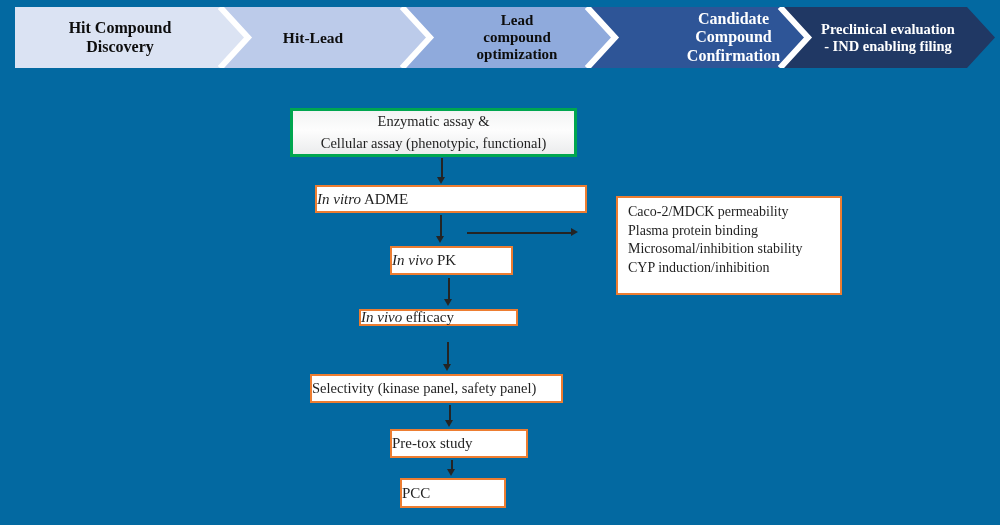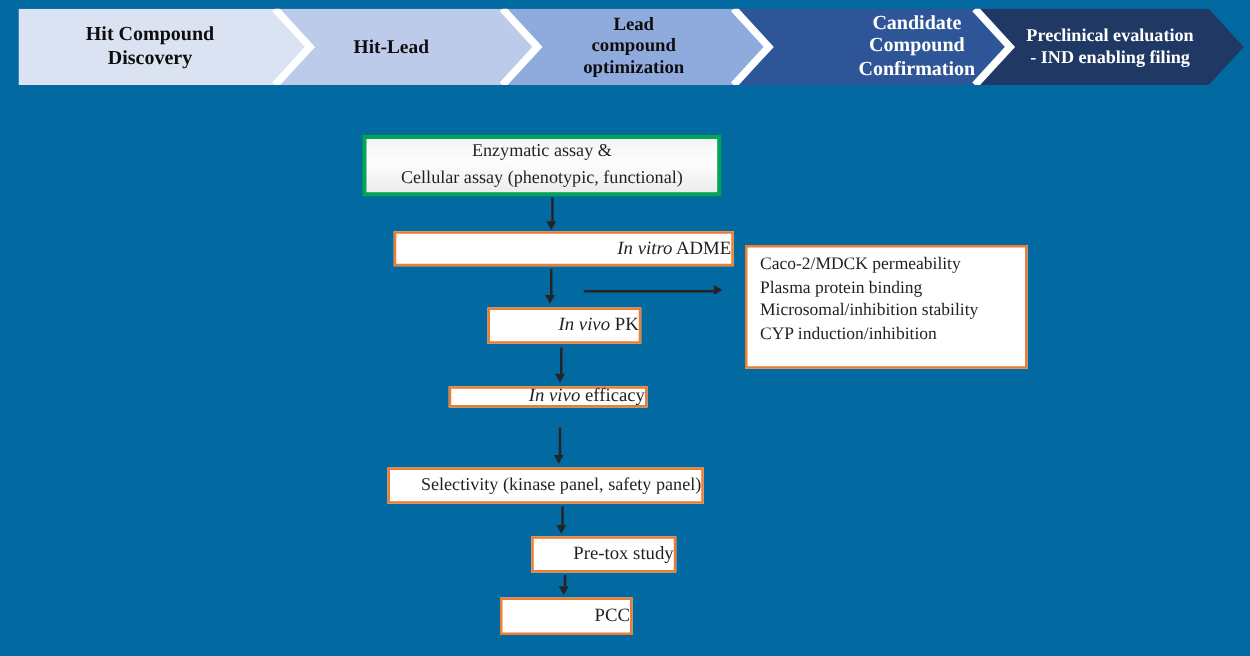--- a/index.html
+++ b/index.html
@@ -12,32 +12,32 @@
   .stage-label {
     position:absolute; top:7px; height:61px;
     display:flex; align-items:center; justify-content:center;
     text-align:center; font-weight:bold; white-space:pre-line;
     line-height:1.13; color:#0d0d0d; z-index:2;
   }
   .stage-label.light { color:#ffffff; }
   .fbox {
     position:absolute; box-sizing:border-box; background:#ffffff;
     border:2.5px solid #ed7d31; display:flex; align-items:center;
-    justify-content:flex-end; text-align:center; color:#1f1f1f;
+    justify-content:flex-start; text-align:center; color:#1f1f1f;
     font-size:15px;
   }
   .fbox .it { font-style:italic; }
   .fbox.green {
     border:3px solid #00a650;
     background:linear-gradient(180deg,#f3f4f4 0%,#fdfdfd 45%,#ebeced 100%);
     flex-direction:column; font-size:14.5px; line-height:1.5;
   }
   .fbox.sidebox {
     display:block; text-align:left; padding:5px 8px 0 10px;
-    font-size:14px; line-height:18.6px;
+    font-size:14px; line-height:18.6px;margin-left:20px;
   }
   .varrow { position:absolute; width:1.5px; background:#242424; }
   .varrow::after {
     content:""; position:absolute; left:-3.9px; bottom:-7px;
     width:0; height:0;
     border-left:4.5px solid transparent; border-right:4.5px solid transparent;
     border-top:7px solid #242424;
   }
   .harrow { position:absolute; height:1.5px; background:#242424; }
   .harrow::after {
@@ -60,21 +60,21 @@
     <path d="M780,0 H967 L995,30.5 L967,61 H780 L808,30.5 Z" fill="#203864"></path>
     <path d="M220,0 L248,30.5 L220,61" fill="none" stroke="#ffffff" stroke-width="6"></path>
     <path d="M402,0 L430,30.5 L402,61" fill="none" stroke="#ffffff" stroke-width="6"></path>
     <path d="M587,0 L615,30.5 L587,61" fill="none" stroke="#ffffff" stroke-width="6"></path>
     <path d="M780,0 L808,30.5 L780,61" fill="none" stroke="#ffffff" stroke-width="6"></path>
   </svg>
 
   <div class="stage-label" style="left:20px;width:200px;font-size:16px;">Hit Compound
 Discovery</div>
   <div class="stage-label" style="left:228px;width:170px;font-size:15.5px;">Hit-Lead</div>
-  <div class="stage-label" style="left:422px;width:170px;font-size:15px;">Lead
+  <div class="stage-label" style="left:432px;width:170px;font-size:15px;">Lead
 compound
 optimization</div>
   <div class="stage-label light" style="left:646px;width:175px;font-size:16px;">Candidate
 Compound
 Confirmation</div>
   <div class="stage-label light" style="left:798px;width:180px;font-size:14.5px;">Preclinical evaluation
 - IND enabling filing</div>
 
   <div class="fbox green" style="left:290px;top:108px;width:287px;height:49px;">
     <div>Enzymatic assay &amp;</div>
@@ -97,21 +97,21 @@
   </div>
 
   <div class="fbox" style="left:359px;top:309px;width:159px;height:17px;">
     <span><span class="it">In vivo</span><span> efficacy</span></span>
   </div>
 
   <div class="fbox" style="left:310px;top:374px;width:253px;height:29px;font-size:14.5px;">
     <span>Selectivity (kinase panel, safety panel)</span>
   </div>
 
-  <div class="fbox" style="left:390px;top:429px;width:116px;height:29px;margin-left:35px;">
+  <div class="fbox" style="left:390px;top:429px;width:138px;height:29px;">
     <span>Pre-tox study</span>
   </div>
 
   <div class="fbox" style="left:400px;top:478px;width:106px;height:30px;">
     <span>PCC</span>
   </div>
 
   <div class="varrow" style="left:441.3px;top:158px;height:19px;"></div>
   <div class="varrow" style="left:440.3px;top:215px;height:21px;"></div>
   <div class="harrow" style="left:467px;top:232px;width:104px;"></div>

